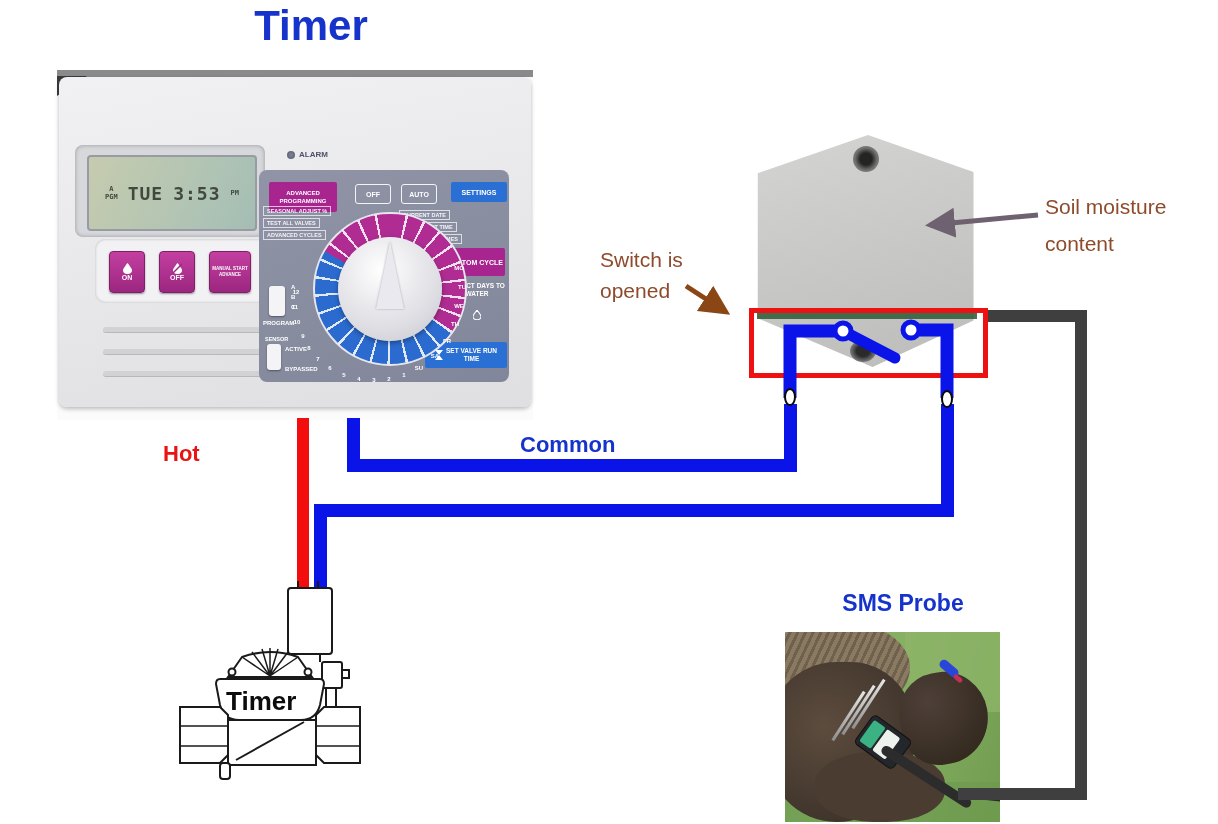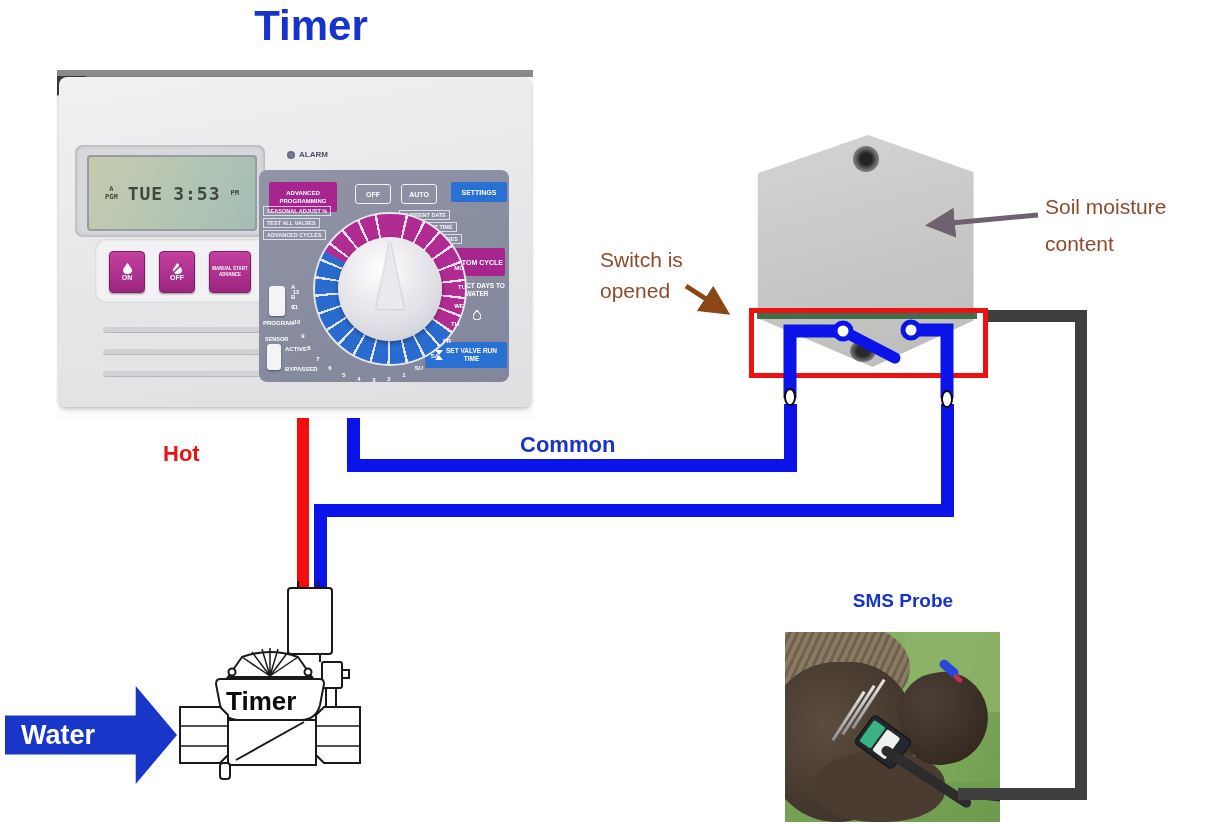--- a/index.html
+++ b/index.html
@@ -213,25 +213,22 @@
       <path d="M66 180 L134 142" fill="none"></path>
       <path d="M10 127 h40 l8 8 v40 l-8 8 h-40 z"></path>
       <path d="M10 146 h48 M10 166 h48" fill="none" stroke-width="1.5"></path>
       <path d="M190 127 h-36 l-8 8 v40 l8 8 h36 z"></path>
       <path d="M146 146 h44 M146 166 h44" fill="none" stroke-width="1.5"></path>
       <rect x="50" y="183" width="10" height="16" rx="3"></rect>
     </g>
   </svg>
   <div id="valve-label">Timer</div>
 
-  <div class="abs" id="water-arrow">
-    <span id="water-label">Water</span>
-  </div>
-
-  <div class="title" style="left:903px;top:590px;font-size:19px;">SMS Probe</div>
+
+  <div class="title" style="left:903px;top:590px;font-size:23px;">SMS Probe</div>
   <div class="abs" id="probe-photo">
     <div class="pp" style="left:120px;top:0;width:95px;height:80px;background:#8db468;border-radius:0 0 0 60%;opacity:.8;"></div>
     <div class="pp" style="left:0;top:150px;width:215px;height:40px;background:#6d9a4e;opacity:.6;"></div>
     <div class="pp" style="left:-15px;top:-10px;width:140px;height:95px;background:#8a7a62 repeating-linear-gradient(115deg,rgba(60,50,40,.35) 0 3px,rgba(0,0,0,0) 3px 7px);border-radius:45% 55% 60% 40%;"></div>
     <div class="pp" style="left:-20px;top:30px;width:150px;height:160px;background:radial-gradient(circle at 40% 40%,#5d4c3e,#3f342b 75%);border-radius:50% 45% 55% 50%;"></div>
     <div class="pp" style="left:30px;top:120px;width:130px;height:70px;background:#4a3c31;border-radius:45%;"></div>
     <div class="pp" style="left:115px;top:40px;width:88px;height:92px;background:radial-gradient(circle at 35% 30%,#4e4038,#33291f 80%);border-radius:48% 52% 55% 45%;transform:rotate(-10deg);"></div>
     <div class="pp" style="left:153px;top:32px;width:22px;height:9px;background:#2946d8;border-radius:6px;transform:rotate(40deg);"></div>
     <div class="pp" style="left:168px;top:44px;width:10px;height:5px;background:#c23055;border-radius:4px;transform:rotate(40deg);"></div>
     <div class="pp" style="left:62px;top:55px;width:3px;height:58px;background:linear-gradient(#e6e6e6,#8f8f8f);transform:rotate(33deg);"></div>

